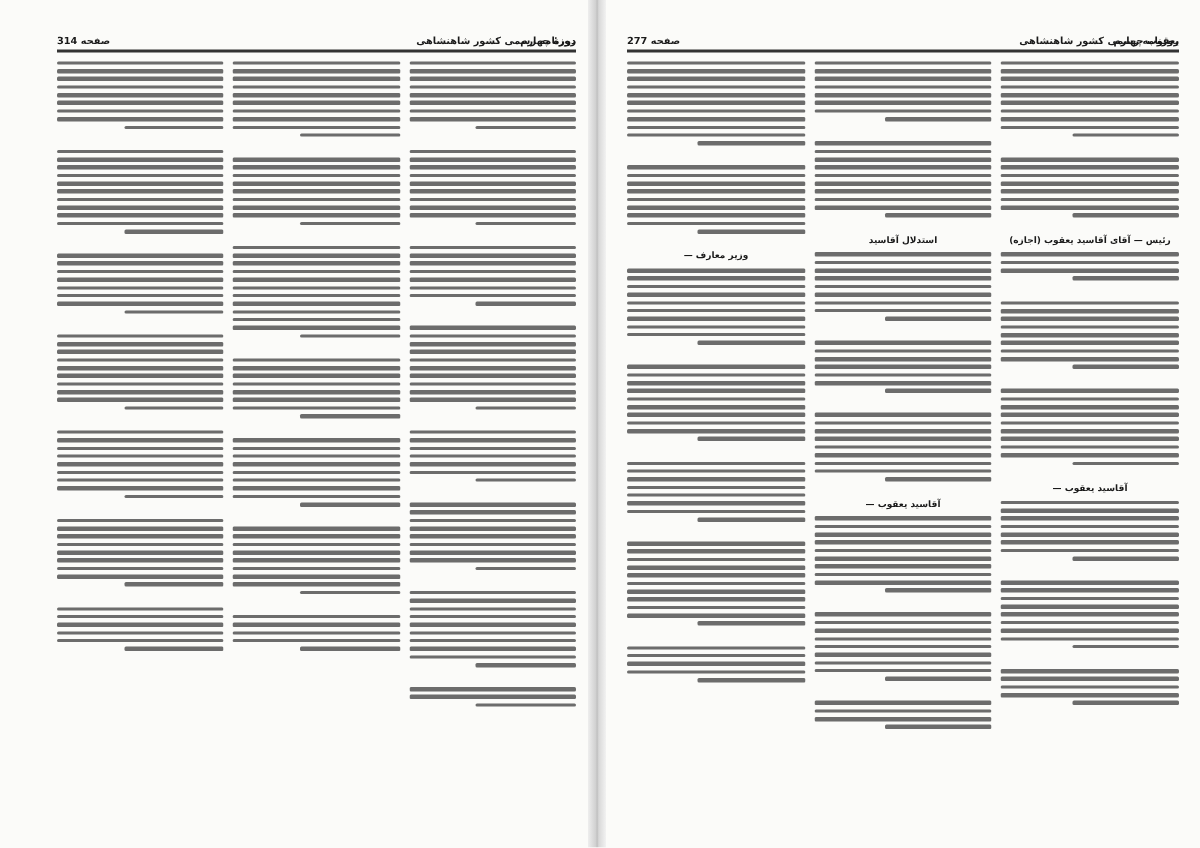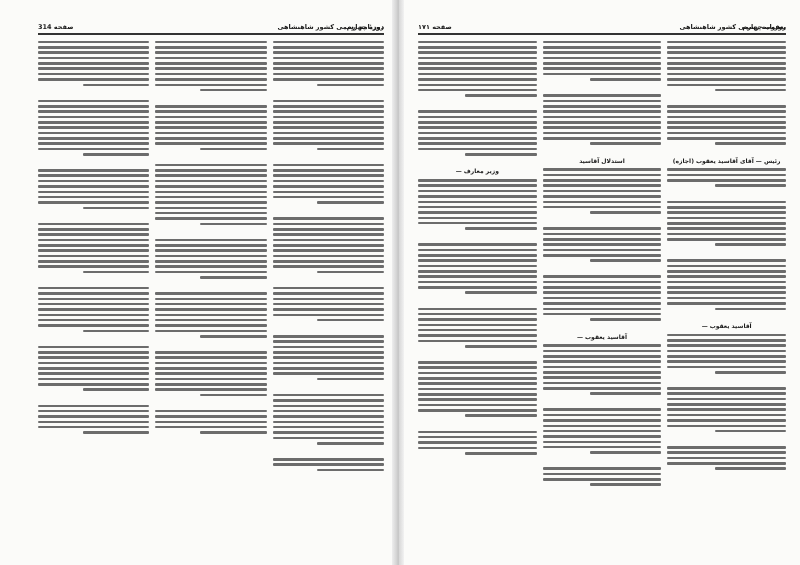--- a/index.html
+++ b/index.html
@@ -299,21 +299,21 @@
       </div>
   </div>
 </div>
 
 <div class="gutter"></div>
 
 <div class="page page-right">
   <div class="header">
     <span class="h-right">یعقوب چهارم</span>
     <span class="h-center">روزنامه رسمی کشور شاهنشاهی</span>
-    <span class="h-left">صفحه ۱۷۱</span>
+    <span class="h-left">صفحه 277</span>
   </div>
   <div class="rule"></div>
   <div class="cols">
     <div class="col">
         <div>
           <div class="line"></div>
           <div class="line"></div>
           <div class="line"></div>
           <div class="line"></div>
           <div class="line"></div>

